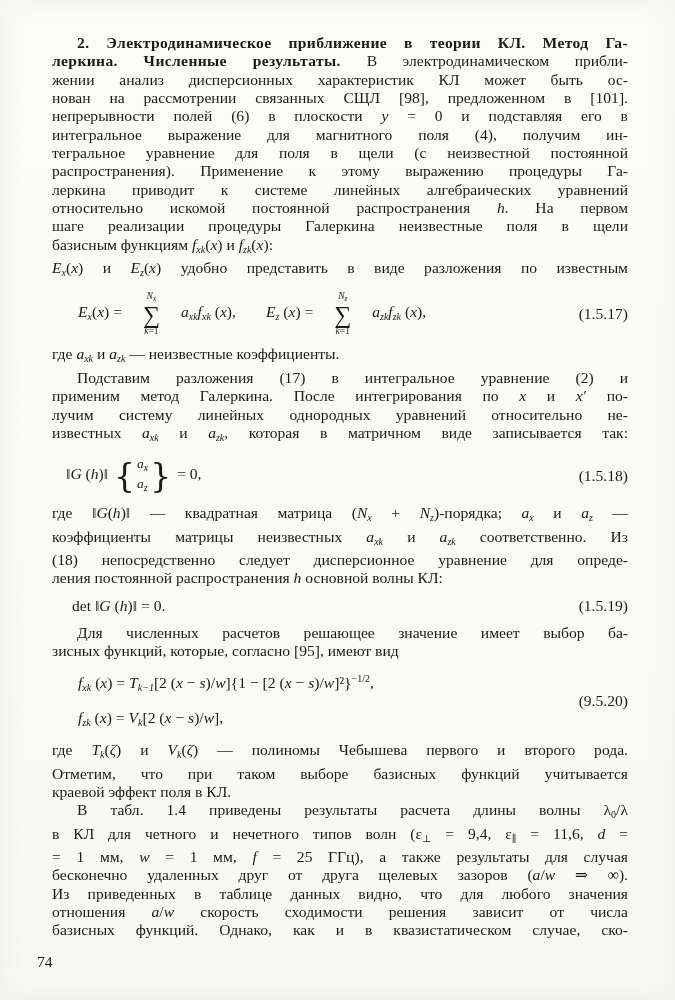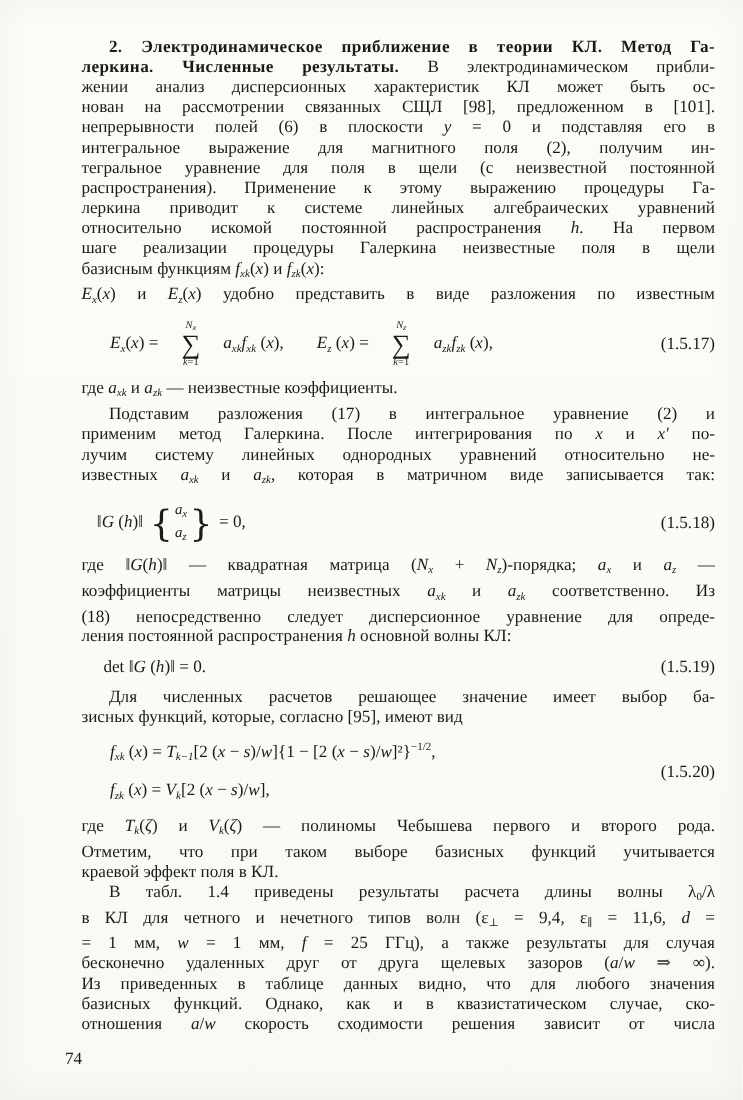--- a/index.html
+++ b/index.html
@@ -7,21 +7,21 @@
     width:675px;height:1000px;position:relative;overflow:hidden;
     background:#fafbf5;
     font-family:"Liberation Serif","DejaVu Serif",serif;
   }
   .scan{
     position:absolute;inset:0;
     background:linear-gradient(180deg,#fbfcf7 0%,#fafbf5 55%,#f8f9f3 100%);
     box-shadow:inset 0 0 28px rgba(120,120,110,0.07);
   }
   .text-block{
-    position:absolute;left:74px;top:34px;width:576px;
+    position:absolute;left:52px;top:34px;width:576px;
     font-size:15.6px;line-height:18.35px;color:#1b1b16;
   }
   
   .s-b{font-weight:bold;letter-spacing:.35px;}
   .s-i{font-style:italic;}
   .s-sub{font-size:10px;vertical-align:-3px;letter-spacing:0;}
   .s-sup{font-size:10px;vertical-align:6px;}
   .gap{display:inline-block;width:30px;}
   
   .line{text-align:justify;text-align-last:justify;}
@@ -53,21 +53,21 @@
 
 <div class="scan">
   <div class="text-block">
 
     <div class="para indent">
         <div class="line"><span class="s-b">2. Электродинамическое приближение в теории КЛ. Метод Га-</span></div>
         <div class="line"><span class="s-b">леркина. Численные результаты. </span>В электродинамическом прибли-</div>
         <div class="line">жении анализ дисперсионных характеристик КЛ может быть ос-</div>
         <div class="line">нован на рассмотрении связанных СЩЛ [98], предложенном в [101].</div>
         <div class="line">непрерывности полей (6) в плоскости <span class="s-i">y</span> = 0 и подставляя его в</div>
-        <div class="line">интегральное выражение для магнитного поля (2), получим ин-</div>
+        <div class="line">интегральное выражение для магнитного поля (4), получим ин-</div>
         <div class="line">тегральное уравнение для поля в щели (с неизвестной постоянной</div>
         <div class="line">распространения). Применение к этому выражению процедуры Га-</div>
         <div class="line">леркина приводит к системе линейных алгебраических уравнений</div>
         <div class="line">относительно искомой постоянной распространения <span class="s-i">h</span>. На первом</div>
         <div class="line">шаге реализации процедуры Галеркина неизвестные поля в щели</div>
         <div class="line final">базисным функциям <span class="s-i">f</span><span class="s-i s-sub">xk</span>(<span class="s-i">x</span>) и <span class="s-i">f</span><span class="s-i s-sub">zk</span>(<span class="s-i">x</span>):</div>
         <div class="line"><span class="s-i">E</span><span class="s-i s-sub">x</span>(<span class="s-i">x</span>) и <span class="s-i">E</span><span class="s-i s-sub">z</span>(<span class="s-i">x</span>) удобно представить в виде разложения по известным</div>
       </div>
 
     <div class="eq">
@@ -121,35 +121,35 @@
     <div class="para indent">
         <div class="line">Для численных расчетов решающее значение имеет выбор ба-</div>
         <div class="line final">зисных функций, которые, согласно [95], имеют вид</div>
       </div>
 
     <div class="eq">
       <span class="eq-body ind26">
         <div class="eq-line"><span class="s-i">f</span><span class="s-i s-sub">xk</span> (<span class="s-i">x</span>) = <span class="s-i">T</span><span class="s-i s-sub">k−1</span>[2 (<span class="s-i">x</span> − <span class="s-i">s</span>)/<span class="s-i">w</span>]{1 − [2 (<span class="s-i">x</span> − <span class="s-i">s</span>)/<span class="s-i">w</span>]²}<span class="s-sup">−1/2</span>,</div>
         <div class="eq-line"><span class="s-i">f</span><span class="s-i s-sub">zk</span> (<span class="s-i">x</span>) = <span class="s-i">V</span><span class="s-i s-sub">k</span>[2 (<span class="s-i">x</span> − <span class="s-i">s</span>)/<span class="s-i">w</span>],</div>
       </span>
-      <span class="eq-num">(1.5.20)</span>
+      <span class="eq-num">(9.5.20)</span>
     </div>
 
     <div class="para">
         <div class="line">где <span class="s-i">T</span><span class="s-i s-sub">k</span>(<span class="s-i">ζ</span>) и <span class="s-i">V</span><span class="s-i s-sub">k</span>(<span class="s-i">ζ</span>) — полиномы Чебышева первого и второго рода.</div>
         <div class="line">Отметим, что при таком выборе базисных функций учитывается</div>
         <div class="line final">краевой эффект поля в КЛ.</div>
       </div>
 
     <div class="para indent">
         <div class="line">В табл. 1.4 приведены результаты расчета длины волны λ<span class="s-sub">0</span>/λ</div>
         <div class="line">в КЛ для четного и нечетного типов волн (ε<span class="s-sub">⊥</span> = 9,4, ε<span class="s-sub">∥</span> = 11,6, <span class="s-i">d</span> =</div>
         <div class="line">= 1 мм, <span class="s-i">w</span> = 1 мм, <span class="s-i">f</span> = 25 ГГц), а также результаты для случая</div>
         <div class="line">бесконечно удаленных друг от друга щелевых зазоров (<span class="s-i">a</span>/<span class="s-i">w</span> ⇒ ∞).</div>
         <div class="line">Из приведенных в таблице данных видно, что для любого значения</div>
+        <div class="line">отношения <span class="s-i">a</span>/<span class="s-i">w</span> скорость сходимости решения зависит от числа</div>
         <div class="line">базисных функций. Однако, как и в квазистатическом случае, ско-</div>
-        <div class="line">отношения <span class="s-i">a</span>/<span class="s-i">w</span> скорость сходимости решения зависит от числа</div>
       </div>
 
     <div class="page-num">74</div>
 
   </div>
 </div>
 
 </body></html>

